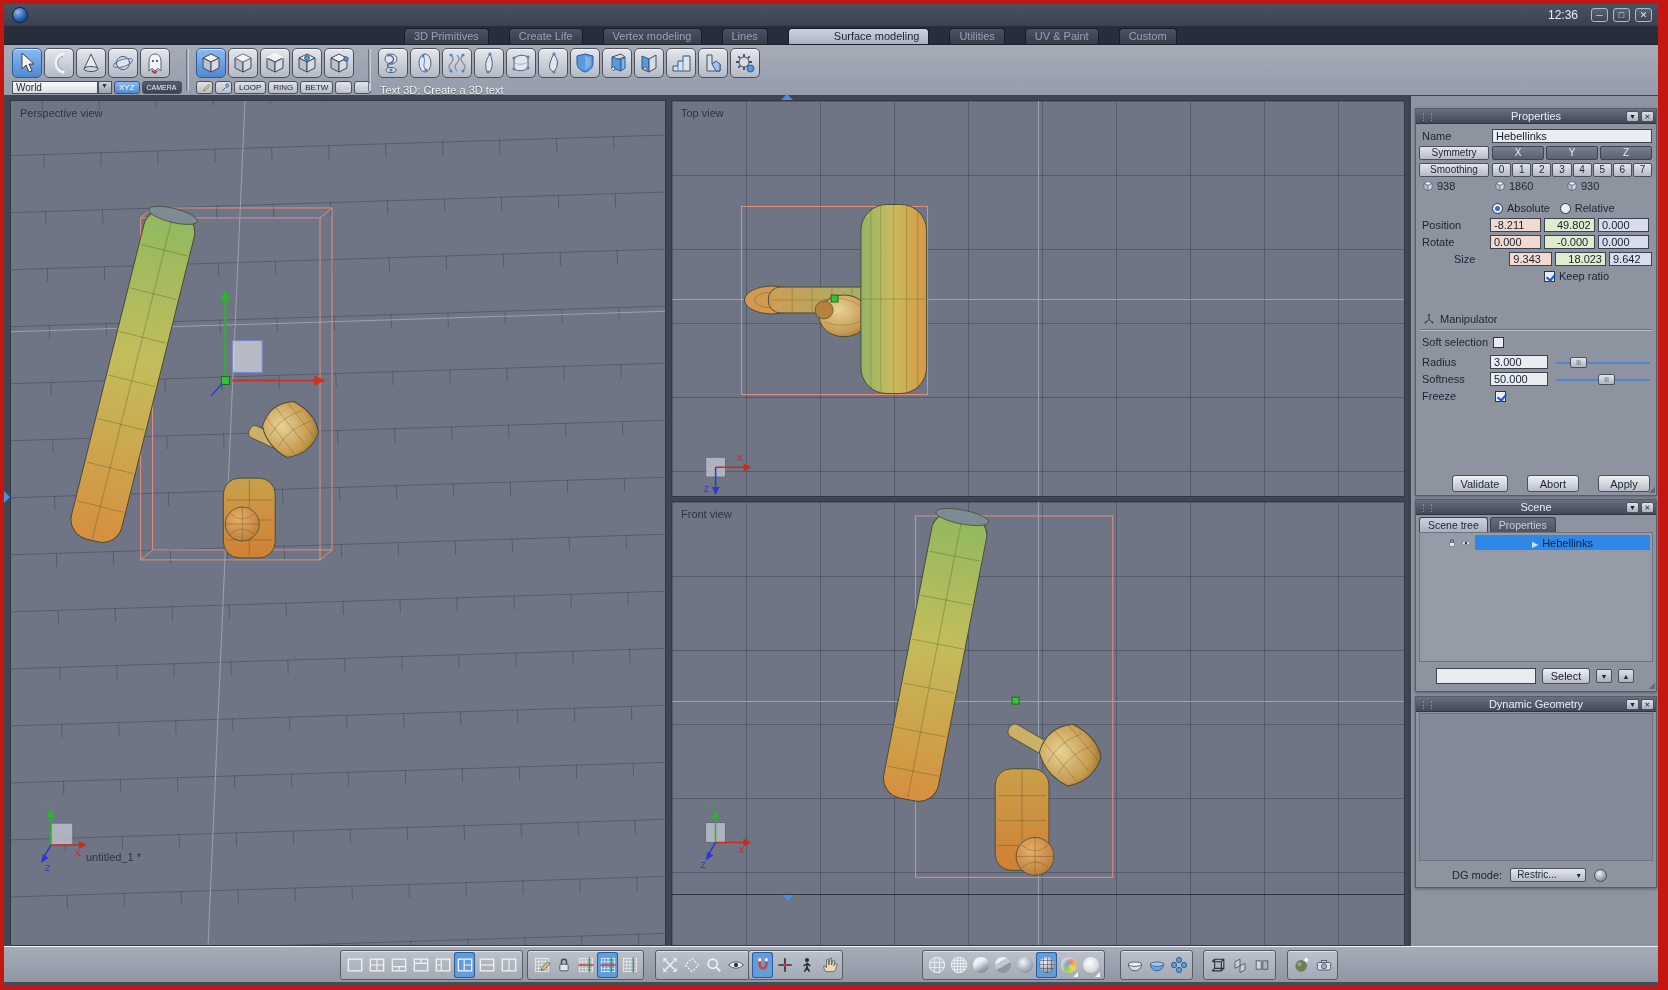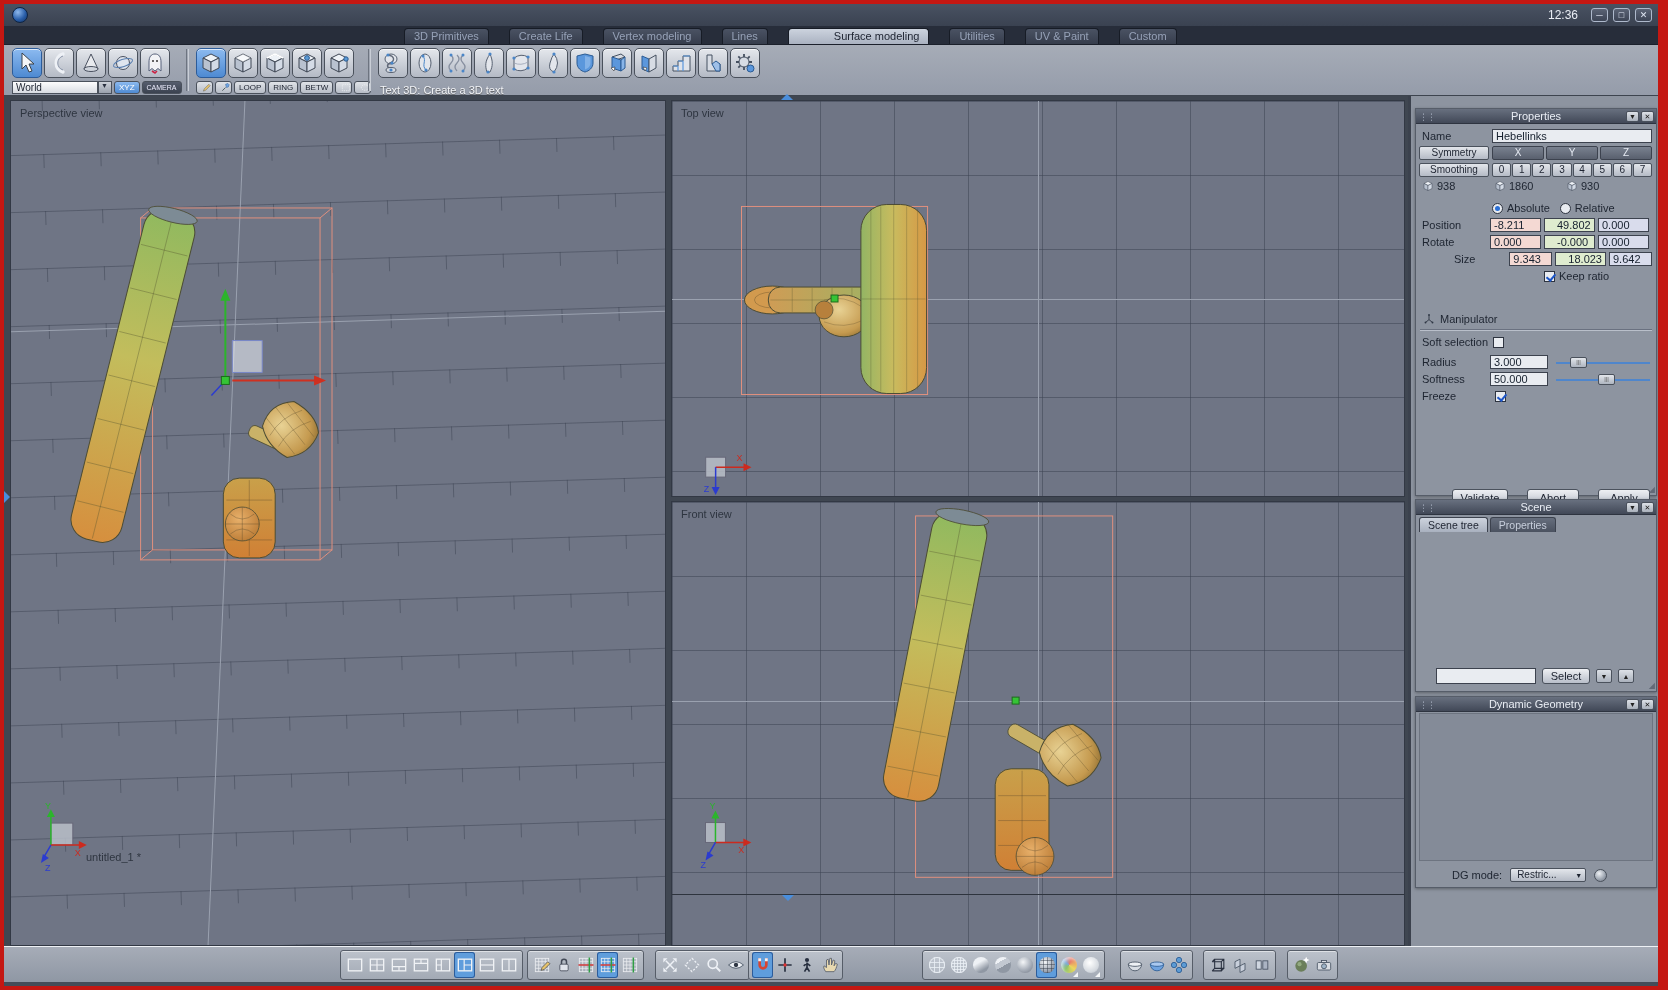--- a/index.html
+++ b/index.html
@@ -878,21 +878,21 @@
           <span class="plabel" style="width:68px">Softness</span>
           <span class="fld" style="width:58px">50.000</span>
           <span class="slider" style="flex:1;margin-left:8px">
               <span class="knob" style="left:42px"></span>
             </span>
         </div>
         <div class="prow" style="left:6px;top:280px;gap:5px">
           <span class="plabel" style="width:68px">Freeze</span>
           <span class="cb on"></span>
         </div>
-        <div class="prow" style="left:36px;top:376px;right:6px;gap:19px;height:25px">
+        <div class="prow" style="left:36px;top:362px;right:6px;gap:19px;height:25px">
           <button class="actionbtn" style="width:60px">Validate</button>
           <button class="actionbtn" style="width:56px">Abort</button>
           <button class="actionbtn" style="width:56px">Apply</button>
         </div>
         <span class="grip">◢</span>
       </div>
 
       <div class="panel" style="left:4px;top:403px;height:193px">
         <div class="ptitle">
           <span class="pdots">⋮⋮</span>
@@ -900,20 +900,33 @@
           <span class="pbtns">
             <span class="pbtn">▼</span>
             <span class="pbtn">✕</span>
           </span>
         </div>
         <div style="position:absolute;left:3px;top:17px;display:flex;gap:2px">
 
         <div class="ptab active"><span>Scene tree</span></div>
             <div class="ptab"><span>Properties</span></div>
           </div>
+        <div id="scene-tree">
+
+            <div class="tree-row">
+              <div class="tree-sel show"></div>
+              <svg class="treeico" style="margin-left:26px">
+                <use href="#sym-lock3d"></use>
+              </svg>
+              <svg class="treeico">
+                <use href="#sym-eye"></use>
+              </svg>
+              <span class="tree-label"><span class="tree-arrow">▶</span><span>Hebellinks</span></span>
+            </div>
+          </div>
         <div class="prow" style="left:20px;top:168px;right:6px;height:16px;gap:6px">
           <span class="fld" style="width:100px;height:16px"></span>
           <button class="actionbtn" style="width:48px;height:16px">Select</button>
           <button class="pbtn" style="width:16px;height:14px">▼</button>
           <button class="pbtn" style="width:16px;height:14px">▲</button>
         </div>
         <span class="grip">◢</span>
       </div>
 
       <div class="panel" style="left:4px;top:600px;height:192px">

